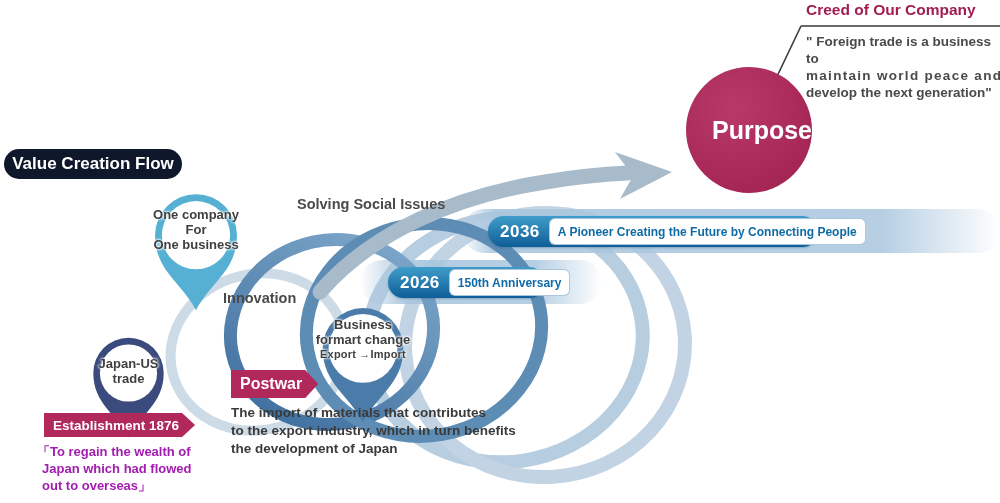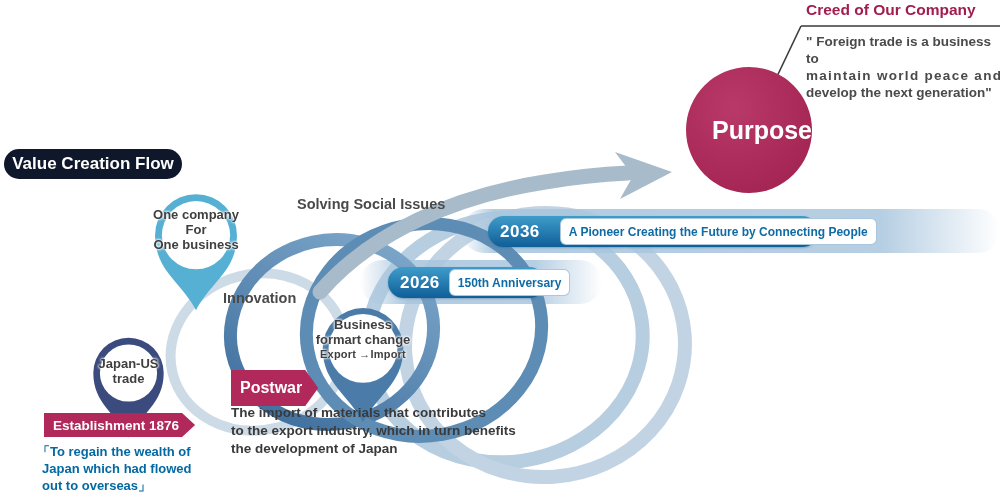--- a/index.html
+++ b/index.html
@@ -31,32 +31,32 @@
              text-shadow:0 0 3px #fff,0 0 3px #fff,0 0 2px #fff;}
   .pin-one .pin-label{top:23px;}
   .pin-japan .pin-label{top:27px;}
   .pin-biz .pin-label{top:19px;}
   .pin-sub{font-size:11px;letter-spacing:.2px;}
 
   
   .tag{background:#b1285a;color:#fff;font-weight:bold;display:flex;align-items:center;
        padding:0 16px 0 9px;clip-path:polygon(0 0,calc(100% - 13px) 0,100% 50%,calc(100% - 13px) 100%,0 100%);}
   .tag-est{left:44px;top:413px;height:24px;font-size:13.5px;}
-  .tag-postwar{left:231px;top:370px;height:36px;font-size:16px;}
+  .tag-postwar{left:231px;top:370px;height:28px;font-size:16px;}
 
   
-  .note{color:#0369a1;font-weight:bold;font-size:13px;line-height:17px;}
+  .note{color:#a21caf;font-weight:bold;font-size:13px;line-height:17px;}
   .note-est{left:37px;top:443px;}
   .note-est .ind{margin-left:5px;}
   .note-postwar{left:231px;top:404px;font-size:13.5px;line-height:18px;color:#3a3a3a;}
 
   
   .milestone{position:absolute;display:flex;align-items:center;height:31px;border-radius:16px;
              background:linear-gradient(180deg,#3f9cca,#0f5e98);box-shadow:0 1px 2px rgba(40,90,130,.35);}
-  .m2036{left:488px;top:216px;width:330px;gap:11px;}
+  .m2036{left:488px;top:216px;width:330px;}
   .m2026{left:388px;top:267px;width:157px;}
   .year{color:#fff;font-weight:bold;font-size:17px;padding:0 9px 0 12px;letter-spacing:.5px;}
   .mlabel{flex:1;height:25px;margin-right:3px;background:#fff;border:1px solid rgba(15,94,152,.35);
           border-radius:6px;color:#0e6ba6;font-weight:bold;font-size:12px;
           display:flex;align-items:center;justify-content:center;padding:0 8px;white-space:nowrap;}
 
   
   .purpose{left:686px;top:67px;width:126px;height:126px;border-radius:50%;
            background:radial-gradient(circle at 38% 32%,#b93a68,#a52554 75%);
            display:flex;align-items:center;justify-content:flex-end;

